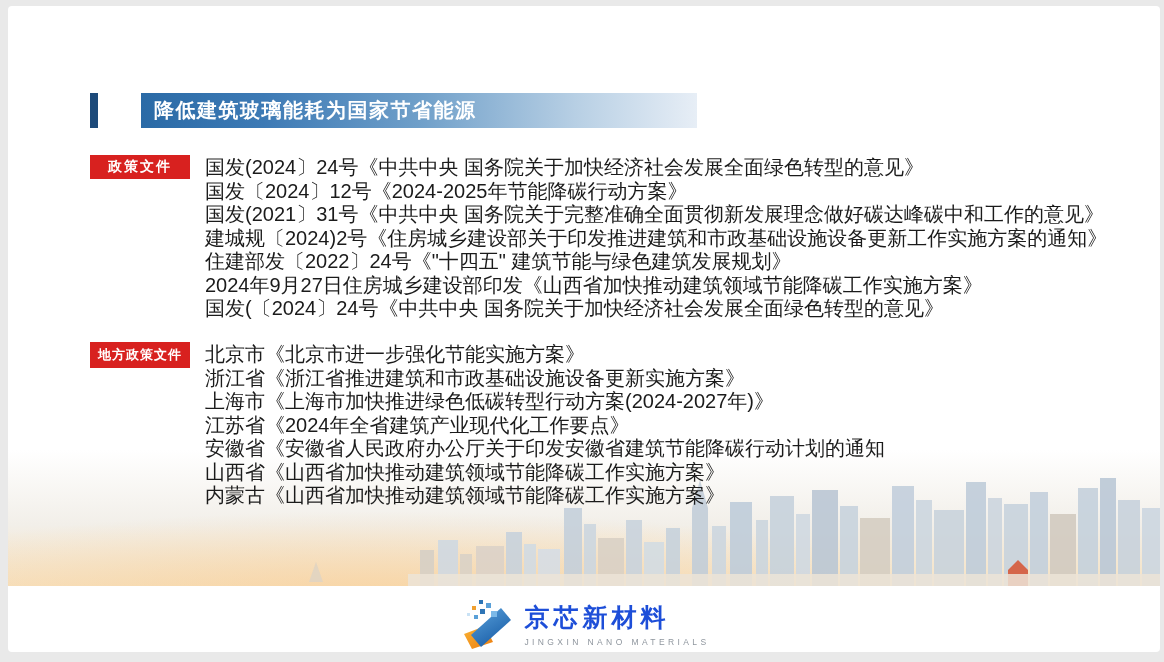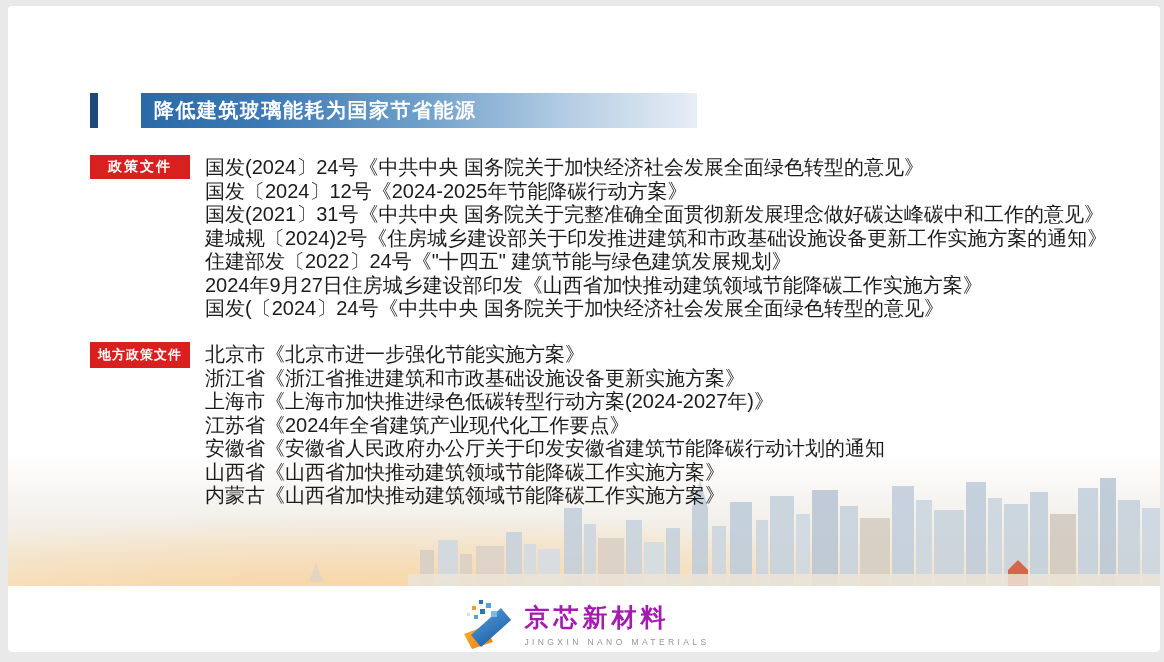--- a/index.html
+++ b/index.html
@@ -45,21 +45,21 @@
       radial-gradient(ellipse 70% 90% at 32% 108%, rgba(249,206,150,0.65) 0%, rgba(249,206,150,0) 70%),
       linear-gradient(to bottom, rgba(243,243,245,0) 0%, #f2efe9 55%, #f6e2c2 100%);
   }
   .skyline svg{position:absolute;left:0;bottom:0;}
   
   .logo{
     position:absolute;left:0;right:0;top:590px;height:56px;z-index:2;
     display:flex;align-items:center;justify-content:center;gap:10px;
   }
   .logo-text{display:flex;flex-direction:column;}
-  .logo-name{font-size:25px;font-weight:bold;color:#a21caf;letter-spacing:4px;white-space:nowrap;}
+  .logo-name{font-size:25px;font-weight:bold;color:#1d4ed8;letter-spacing:4px;white-space:nowrap;}
   .logo-subtitle{font-size:8.5px;color:#8f969e;letter-spacing:3.4px;margin-top:3px;white-space:nowrap;}
 </style>
 </head>
 <body>
 
 <div class="slide">
 
   <div class="title-bar">
     <div class="title-accent"></div>
     <div class="title-main">

